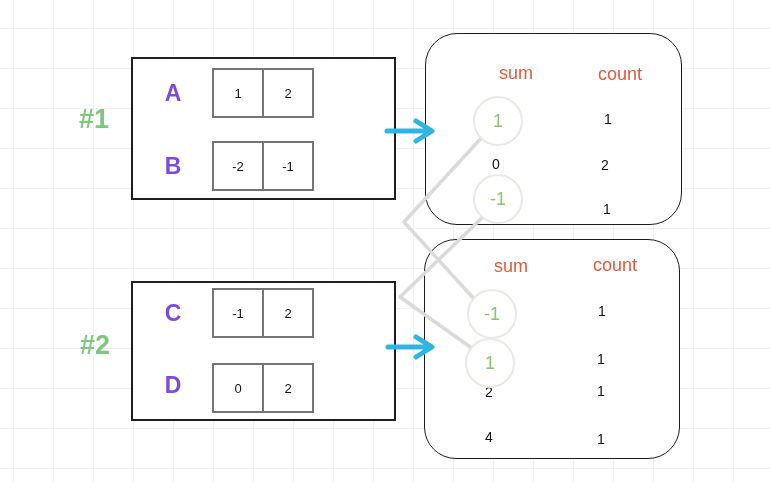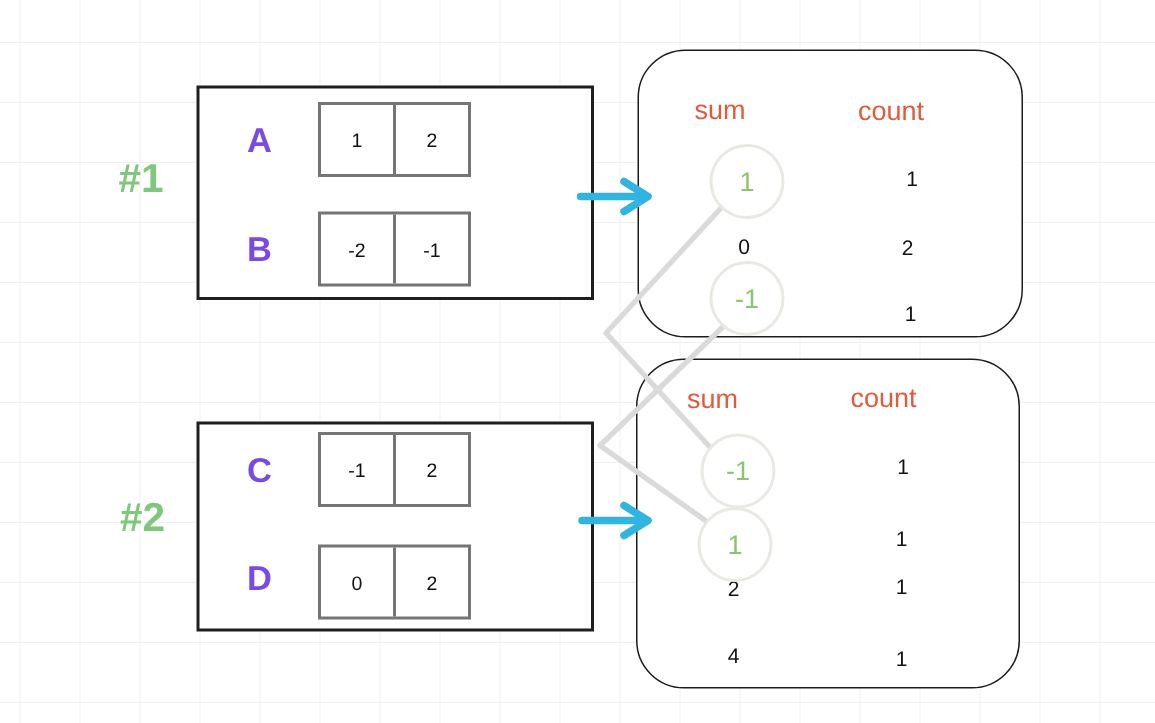--- a/index.html
+++ b/index.html
@@ -72,21 +72,21 @@
     box-sizing: border-box;
     border: 1.6px solid #1c1c1c;
     border-radius: 32px;
     background: #ffffff;
   }
 
   .hdr {
     position: absolute;
     width: 70px;
     height: 22px;
-    text-align: left;
+    text-align: right;
     line-height: 22px;
     font-size: 18px;
     color: var(--orange-header);
   }
 
   .val {
     position: absolute;
     width: 40px;
     height: 20px;
     text-align: center;

